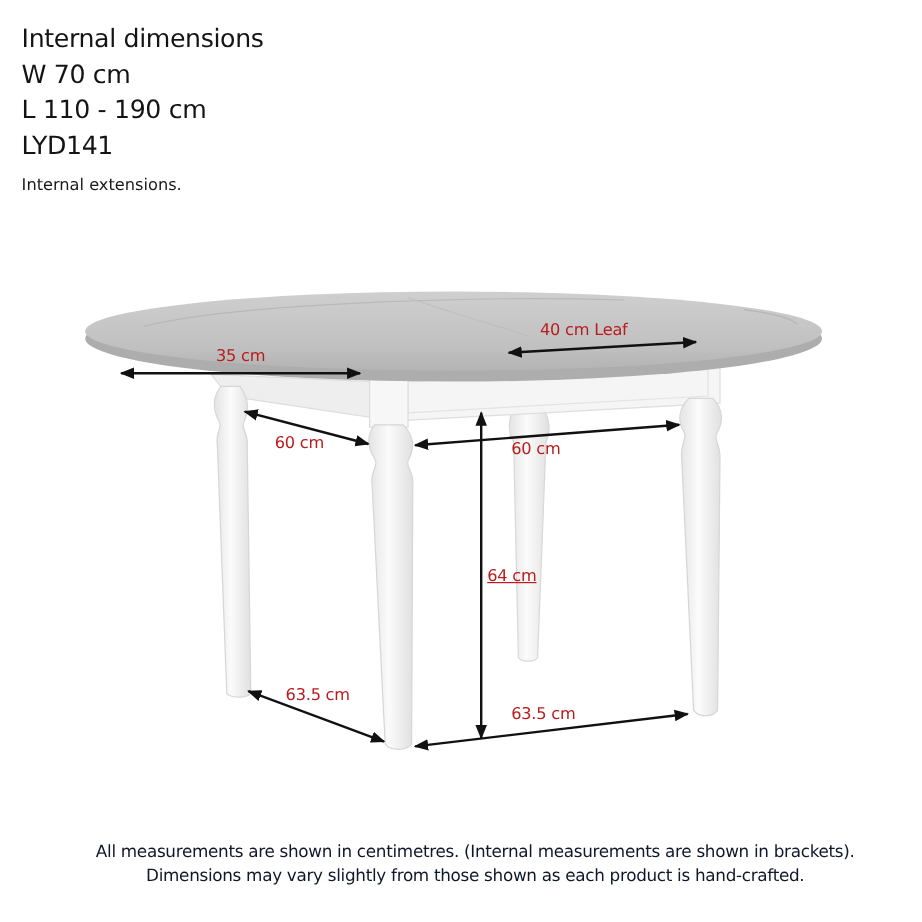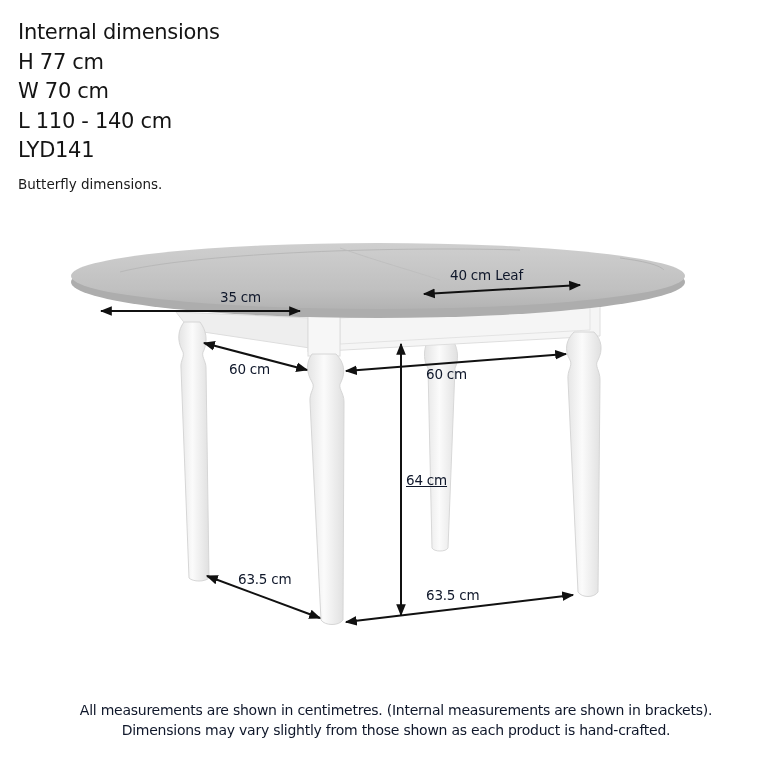--- a/index.html
+++ b/index.html
@@ -35,21 +35,21 @@
     .diagram {
       position: absolute;
       left: 0;
       top: 0;
       width: 768px;
       height: 768px;
     }
     .dim-label {
       position: absolute;
       font-size: 13.5px;
-      color: #0f172a;
+      color: #b91c1c;
       white-space: nowrap;
       letter-spacing: -0.2px;
     }
     .footer {
       position: absolute;
       left: 0;
       width: 768px;
       top: 700px;
       text-align: center;
       font-size: 14px;
@@ -119,28 +119,27 @@
     <line x1="204" y1="343" x2="307" y2="370" marker-start="url(#ah)" marker-end="url(#ah)"></line>
     <line x1="346" y1="371" x2="566" y2="354" marker-start="url(#ah)" marker-end="url(#ah)"></line>
     <line x1="401" y1="344" x2="401" y2="615" marker-start="url(#ah)" marker-end="url(#ah)"></line>
     <line x1="207" y1="576" x2="320" y2="618" marker-start="url(#ah)" marker-end="url(#ah)"></line>
     <line x1="346" y1="622" x2="573" y2="595" marker-start="url(#ah)" marker-end="url(#ah)"></line>
   </g>
 </svg>
 
 <div class="spec-block">
   <div class="spec-line">Internal dimensions</div>
-  <div class="spec-line">H 77 cm</div>
   <div class="spec-line">W 70 cm</div>
-  <div class="spec-line">L 110 - 140 cm</div>
+  <div class="spec-line">L 110 - 190 cm</div>
   <div class="spec-line">LYD141</div>
-  <div class="spec-note">Butterfly dimensions.</div>
+  <div class="spec-note">Internal extensions.</div>
 </div>
 
-<div class="dim-label" style="left:180px; top:289px;margin-left:40px;">35 cm</div>
+<div class="dim-label" style="left:180px; top:289px;">35 cm</div>
 <div class="dim-label" style="left:450px; top:267px;">40 cm Leaf</div>
 <div class="dim-label" style="left:229px; top:361px;">60 cm</div>
 <div class="dim-label" style="left:426px; top:366px;">60 cm</div>
 <div class="dim-label" style="left:406px; top:472px;text-decoration:underline;">64 cm</div>
 <div class="dim-label" style="left:238px; top:571px;">63.5 cm</div>
 <div class="dim-label" style="left:426px; top:587px;">63.5 cm</div>
 
 <div class="footer">
   <div>All measurements are shown in centimetres. (Internal measurements are shown in brackets).</div>
   <div>Dimensions may vary slightly from those shown as each product is hand-crafted.</div>

